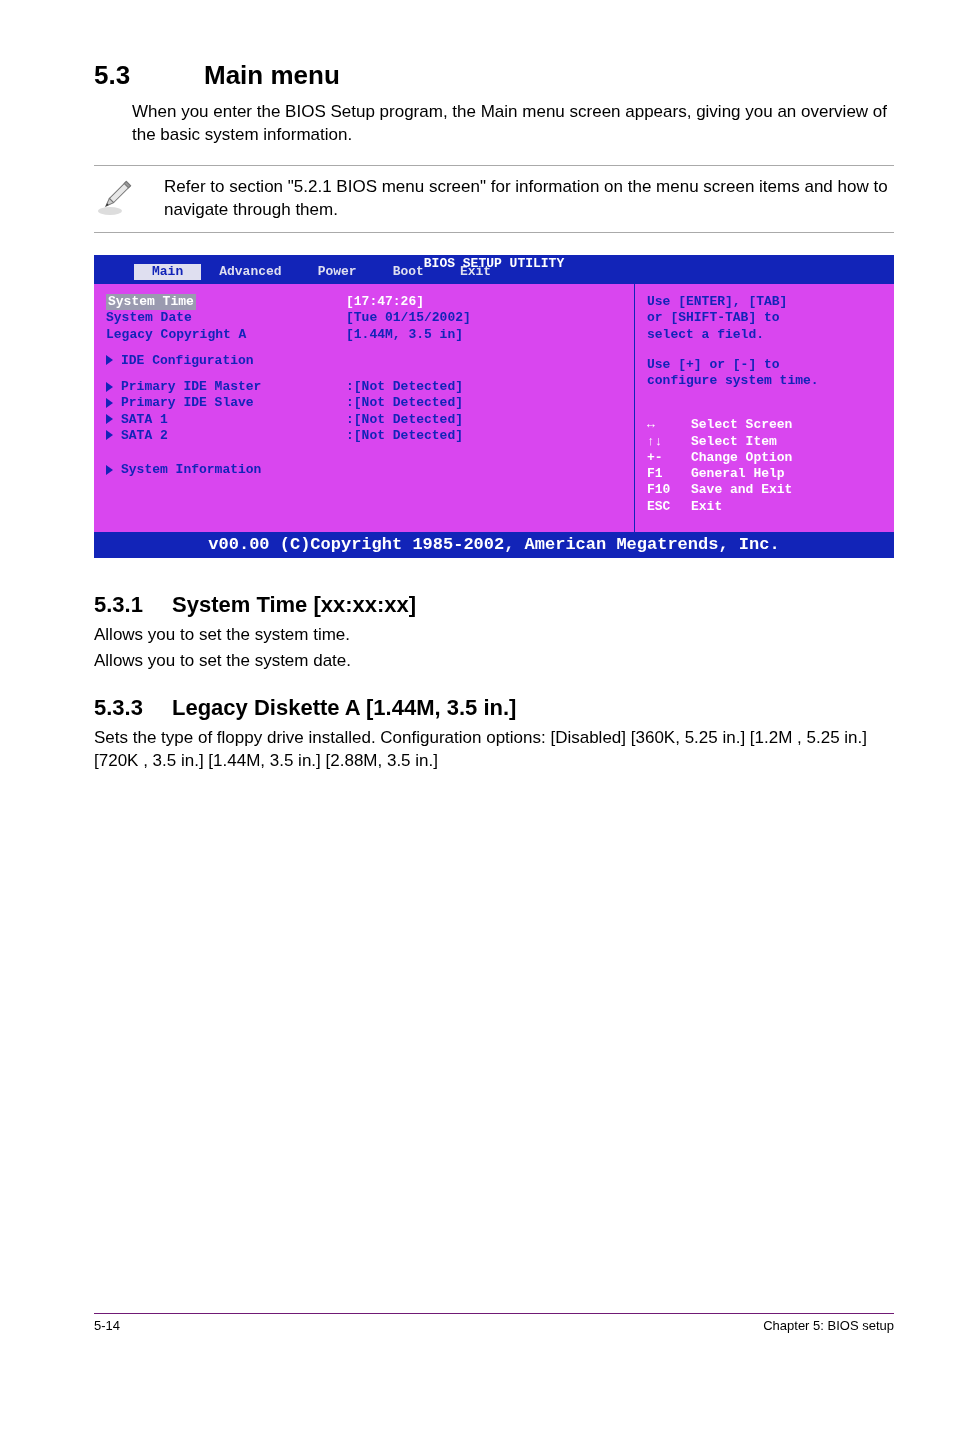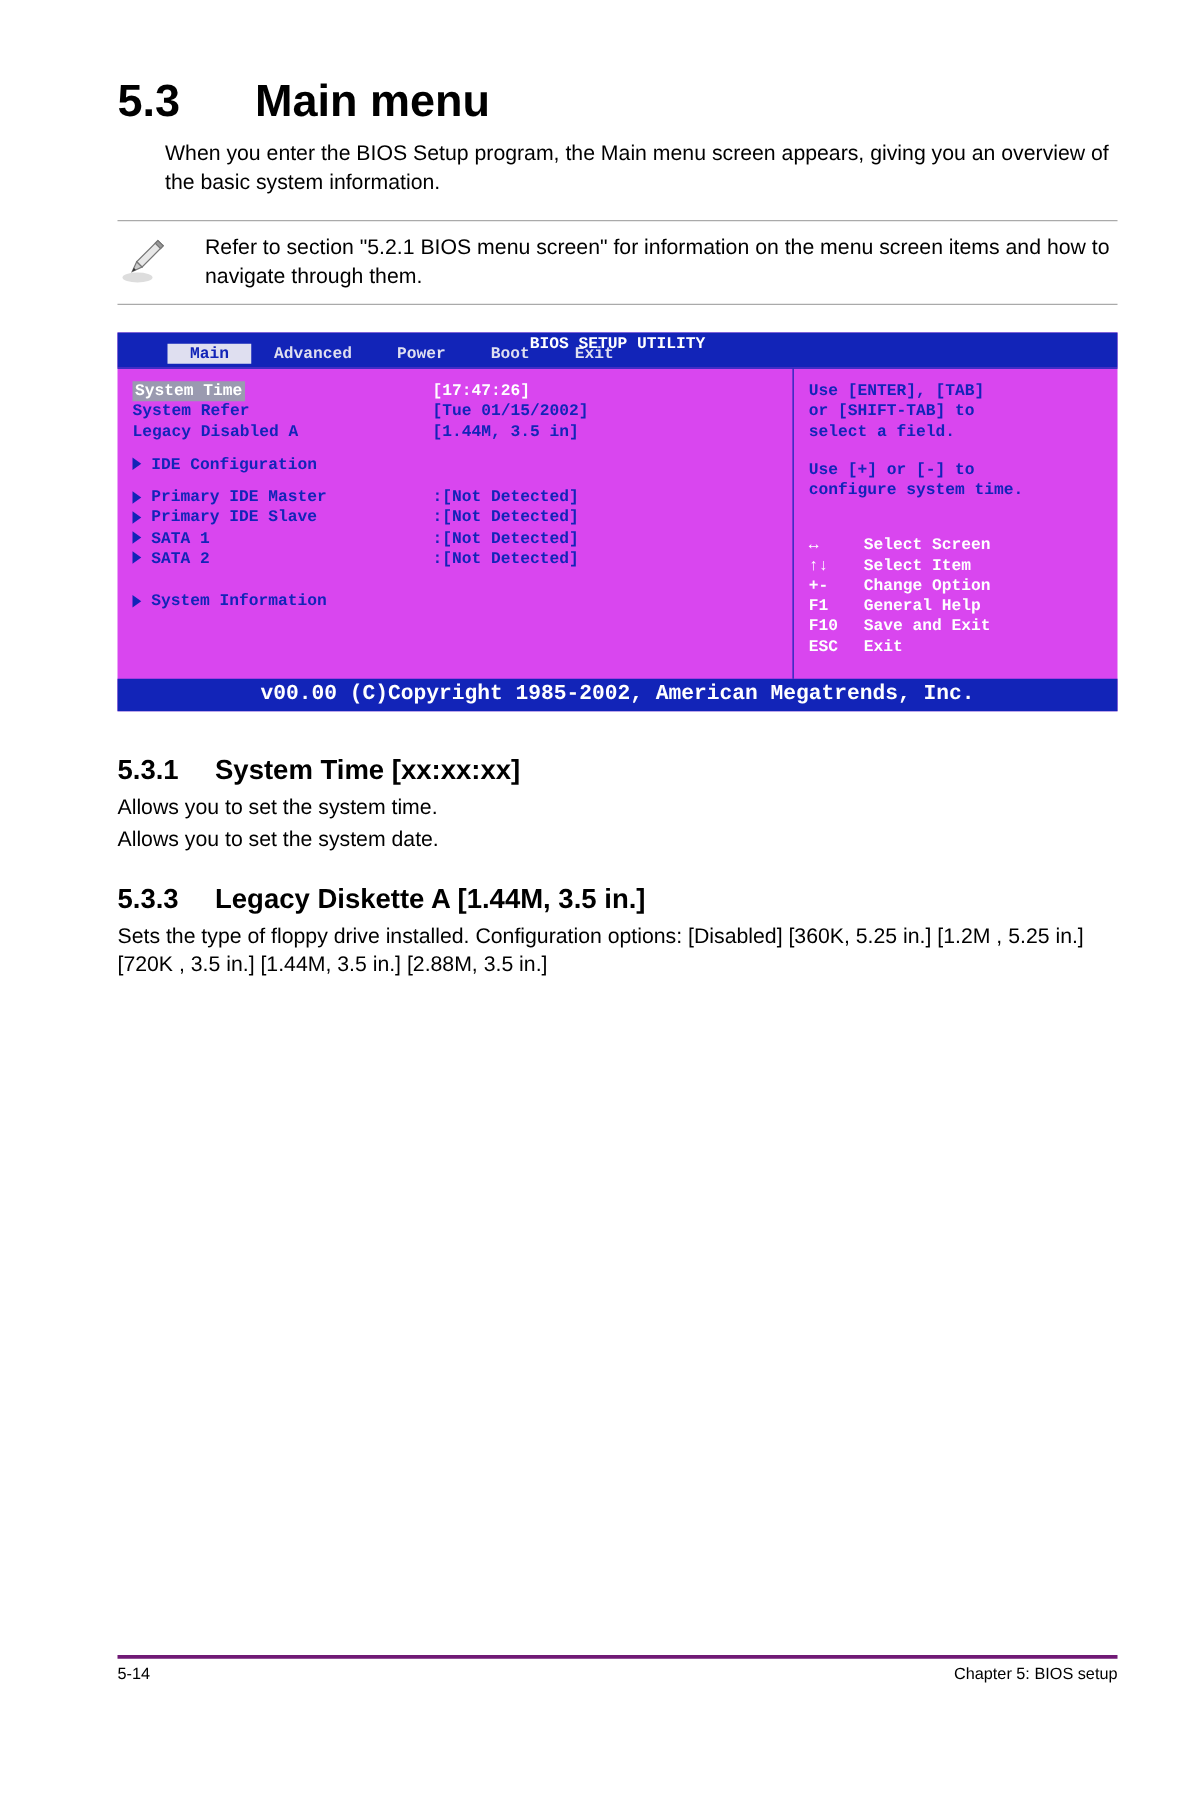--- a/index.html
+++ b/index.html
@@ -10,21 +10,21 @@
       color: #000;
       width: 954px;
     }
 
     .page {
       padding: 60px 60px 30px 94px;
       box-sizing: border-box;
     }
 
     .h1 {
-      font-size: 36px;
+      font-size: 26px;
       font-weight: bold;
       margin-bottom: 10px;
     }
     .h1 .num { display: inline-block; width: 110px; }
 
     .intro {
       font-size: 17px;
       line-height: 1.35;
       margin-bottom: 18px;
       margin-left: 38px;
@@ -130,21 +130,21 @@
       margin-top: 22px;
     }
     .h2 .num { display: inline-block; width: 78px; }
     .para {
       font-size: 17px;
       line-height: 1.35;
       margin-bottom: 4px;
     }
 
     .page-footer {
-      border-top: 3px solid #701a75;
+      border-top: 1px solid #701a75;
       margin-top: 540px;
       padding-top: 4px;
       display: flex;
       justify-content: space-between;
       font-size: 13px;
       align-items: flex-end;
     }
   </style>
 </head>
 <body>
@@ -186,25 +186,25 @@
       </div>
     </div>
 
     <div class="body">
       <div class="left">
         <div class="row">
           <span class="k"><span class="item-sel">System Time</span></span>
           <span class="v white">[17:47:26]</span>
         </div>
         <div class="row">
-          <span class="k">System Refer</span>
+          <span class="k">System Date</span>
           <span class="v">[Tue 01/15/2002]</span>
         </div>
         <div class="row">
-          <span class="k">Legacy Disabled A</span>
+          <span class="k">Legacy Copyright A</span>
           <span class="v">[1.44M, 3.5 in]</span>
         </div>
         <div style="height:10px"></div>
         <div class="row">
           <span class="k"><span class="tri"></span><span>IDE Configuration</span></span>
         </div>
         <div style="height:10px"></div>
         <div class="row">
           <span class="k"><span class="tri"></span><span>Primary IDE Master</span></span>
           <span class="v">:[Not Detected]</span>

